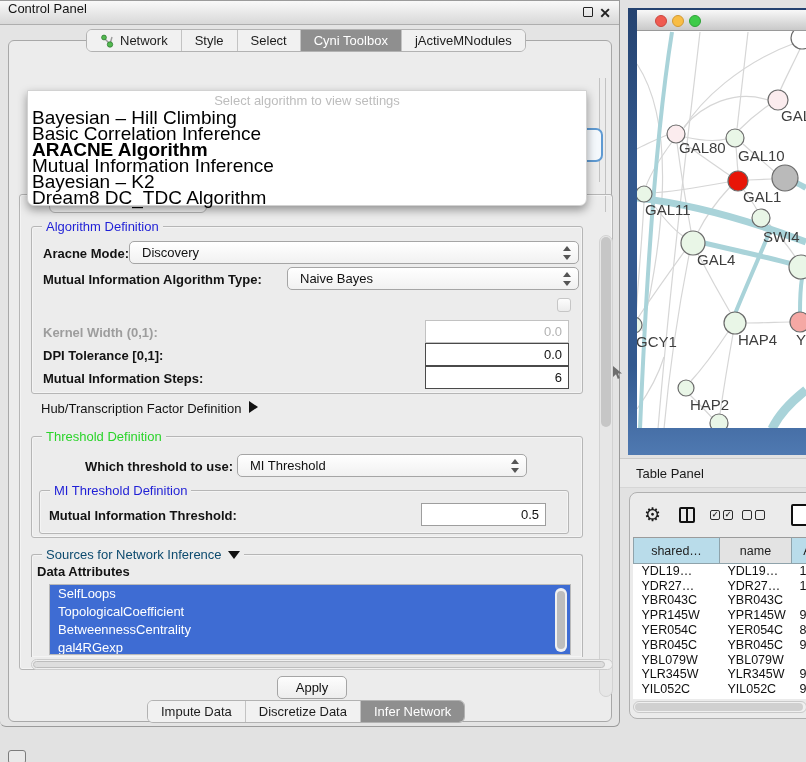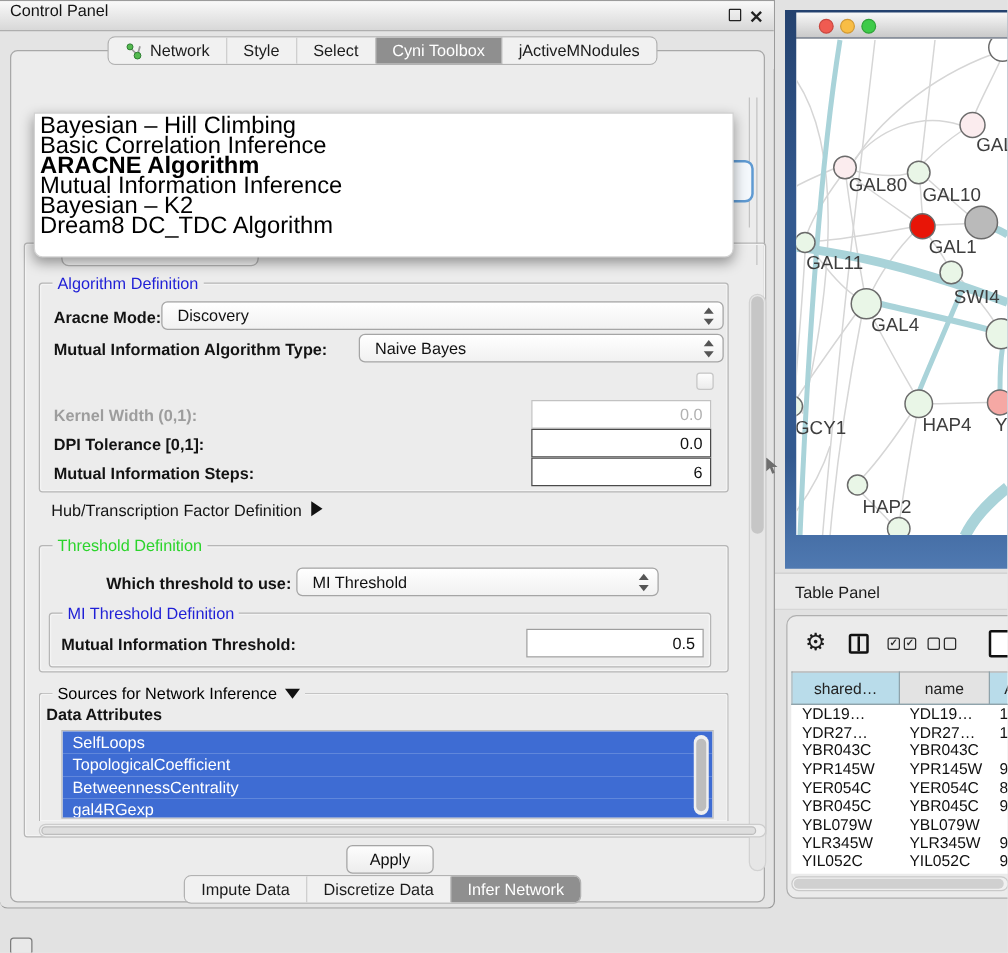--- a/index.html
+++ b/index.html
@@ -44,21 +44,21 @@
     background:#ffffff; border:1px solid #d2d2d2; border-radius:0 0 7px 7px;
     box-shadow:0 4px 10px rgba(0,0,0,.38); z-index:40; padding-top:2px; }
   #algo-ph { text-align:center; color:#bdbdbd; font-size:13px; height:17px; }
   .popup-item { font-size:19px; color:#000; height:16px; line-height:16px; padding-left:4px; }
   .popup-item.bold { font-weight:bold; }
 
   
   .gbox { position:absolute; border:1px solid #b6b6b6; border-radius:3px;
     box-shadow:inset 0 0 0 1px #f4f4f4; }
   .gtitle { position:absolute; top:-8px; left:10px; background:#ececec; padding:0 4px;
-    font-size:13px; color:#000000; white-space:nowrap; }
+    font-size:13px; color:#0c4a6e; white-space:nowrap; }
   .gtitle.blue  { color:var(--group-title-blue,#1f1fd6); }
   .gtitle.green { color:var(--group-title-green,#2bd42b); }
 
   .lbl { position:absolute; font-size:13px; font-weight:bold; color:#131313; white-space:nowrap; }
   .lbl.dis { color:#9d9d9d; }
   .lbl.norm { font-weight:normal; }
 
   .combo { position:absolute; height:23px; background:linear-gradient(#ffffff,#f1f1f1);
     border:1px solid #a5a5a5; border-radius:5px; font-size:13px; color:#111;
     display:flex; align-items:center; padding-left:12px; }
@@ -174,20 +174,21 @@
   </div>
 
   <div id="cp-content">
 
     <div class="frag-line" style="left:590px; top:37px; height:104px;"></div>
     <div class="frag-line" style="left:596px; top:37px; height:134px;"></div>
     <div id="frag-focus"></div>
     <div id="frag-combo"></div>
 
     <div id="algo-popup">
+      <div id="algo-ph">Select algorithm to view settings</div>
       <div class="popup-item">Bayesian – Hill Climbing</div>
       <div class="popup-item">Basic Correlation Inference</div>
       <div class="popup-item bold">ARACNE Algorithm</div>
       <div class="popup-item">Mutual Information Inference</div>
       <div class="popup-item">Bayesian – K2</div>
       <div class="popup-item">Dream8 DC_TDC Algorithm</div>
     </div>
 
     <div class="gbox" style="left:10px; top:153px; width:594px; height:476px;">
       <span class="gtitle">Cyni Algorithm Settings</span>
@@ -234,21 +235,21 @@
       <span>MI Threshold</span>
       <span class="arrows">
           <i class="up"></i>
           <i class="dn"></i>
         </span>
     </div>
     <div class="gbox" style="left:30px; top:449px; width:530px; height:44px;">
       <span class="gtitle blue">MI Threshold Definition</span>
     </div>
     <span class="lbl" style="left:40px; top:467px;">Mutual Information Threshold:</span>
-    <div class="field" style="left:412px; top:462px; width:142px; border-color:#9e9e9e;">0.5</div>
+    <div class="field" style="left:412px; top:462px; width:125px; border-color:#9e9e9e;">0.5</div>
 
     <div class="gbox" style="left:22px; top:513px; width:552px; height:103px; border-bottom:none; border-radius:3px 3px 0 0;">
       <span class="gtitle">
         <span>Sources for Network Inference</span><span class="tri-down"></span>
       </span>
     </div>
     <span class="lbl" style="left:28px; top:523px;">Data Attributes</span>
     <div id="attr-list" style="top:543px;">
       <div class="attr-item">SelfLoops</div>
       <div class="attr-item">TopologicalCoefficient</div>

